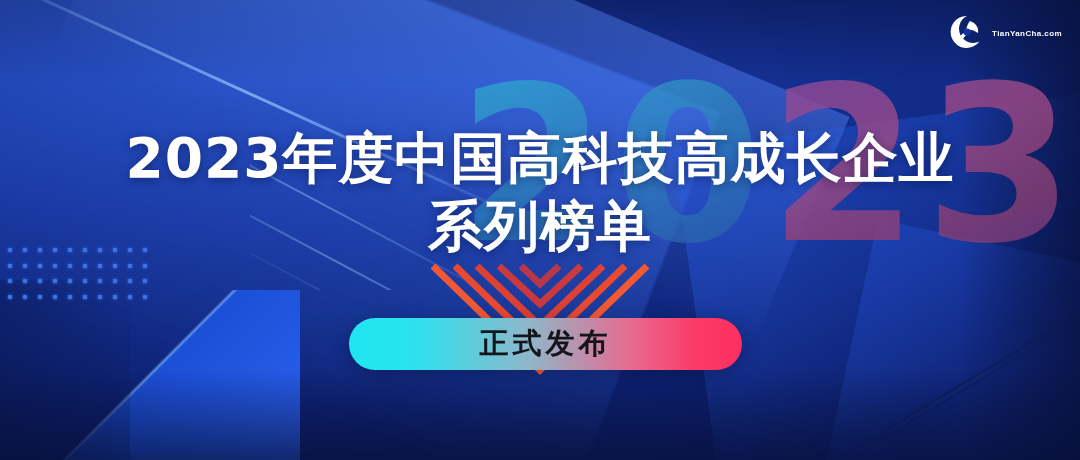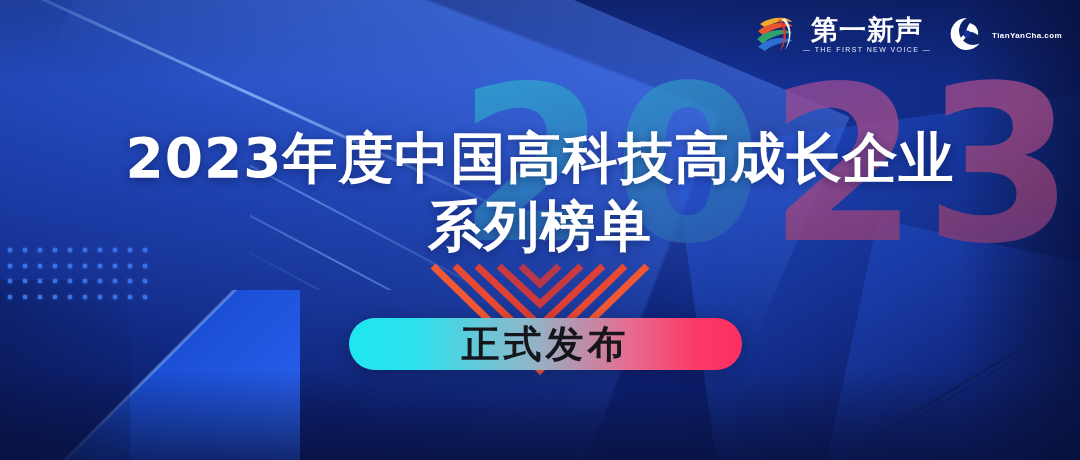--- a/index.html
+++ b/index.html
@@ -176,21 +176,21 @@
     position:absolute;
     left:349px; top:318px;
     width:393px; height:52px;
     border-radius:26px;
     background:linear-gradient(90deg,#1fe6f0 0%, #2ae2ee 16%, #8fb6c9 46%, #e86a8e 72%, #fb3a67 88%, #fc2f60 100%);
     display:flex; align-items:center; justify-content:center;
     box-shadow:0 4px 18px rgba(0,0,0,.25);
   }
   .pill span{
     font-family:"DejaVu Sans","Liberation Sans",sans-serif;
-    font-size:38px; font-weight:bold; color:#14161c;
+    font-size:29px; font-weight:bold; color:#14161c;
     letter-spacing:4px;
   }
 
   
   .logos{
     position:absolute; right:18px; top:14px;
     display:flex; align-items:center; gap:18px;
   }
   .logo{ display:flex; align-items:center; gap:7px; }
 
@@ -298,34 +298,20 @@
     <span class="l1">2023年度中国高科技高成长企业</span>
     <span class="l2">系列榜单</span>
   </div>
 
   <div class="pill">
     <span>正式发布</span>
   </div>
 
   <div class="logos">
 
-    <div class="logo">
-      <svg width="42" height="40" viewBox="0 0 42 40">
-        <path d="M6 10 C16 2, 34 2, 38 8 C30 6, 18 8, 12 14 Z" fill="#f0a92a"></path>
-        <path d="M4 17 C14 8, 32 7, 39 12 C29 12, 16 15, 10 22 Z" fill="#e8552e"></path>
-        <path d="M3 25 C13 15, 31 14, 38 19 C28 19, 15 23, 9 30 Z" fill="#2fa36b"></path>
-        <path d="M4 33 C14 23, 32 22, 39 27 C29 28, 17 31, 11 37 Z" fill="#2f6fd0"></path>
-        <path d="M30 4 C38 10, 39 26, 31 36 C37 24, 36 12, 28 6 Z" fill="#ffffff" opacity=".92"></path>
-        <path d="M26 5 C34 12, 34 28, 26 37 C31 26, 31 14, 24 7 Z" fill="#d83a2e" opacity=".9"></path>
-      </svg>
-      <div class="logo-text">
-        <div class="logo-cn">第一新声</div>
-        <div class="logo-en">— THE FIRST NEW VOICE —</div>
-      </div>
-    </div>
 
     <div class="logo">
       <svg width="36" height="36" viewBox="0 0 36 36">
         <path d="M18 2 A16 16 0 1 0 30.5 27.5 A13.2 13.2 0 1 1 18 2 Z" fill="#ffffff"></path>
         <path d="M21 7 C27 9, 30 14, 29 19 C25 16, 21 15, 17 16 C18 12, 19 9, 21 7 Z" fill="#ffffff"></path>
         <path d="M10 25 C12 20, 16 17, 21 17 C17 21, 14 24, 12 28 Z" fill="#ffffff"></path>
         <circle cx="18" cy="18" r="3.6" fill="#14339a"></circle>
       </svg>
       <div class="logo-text">
         <div class="logo-en2">TianYanCha.com</div>

